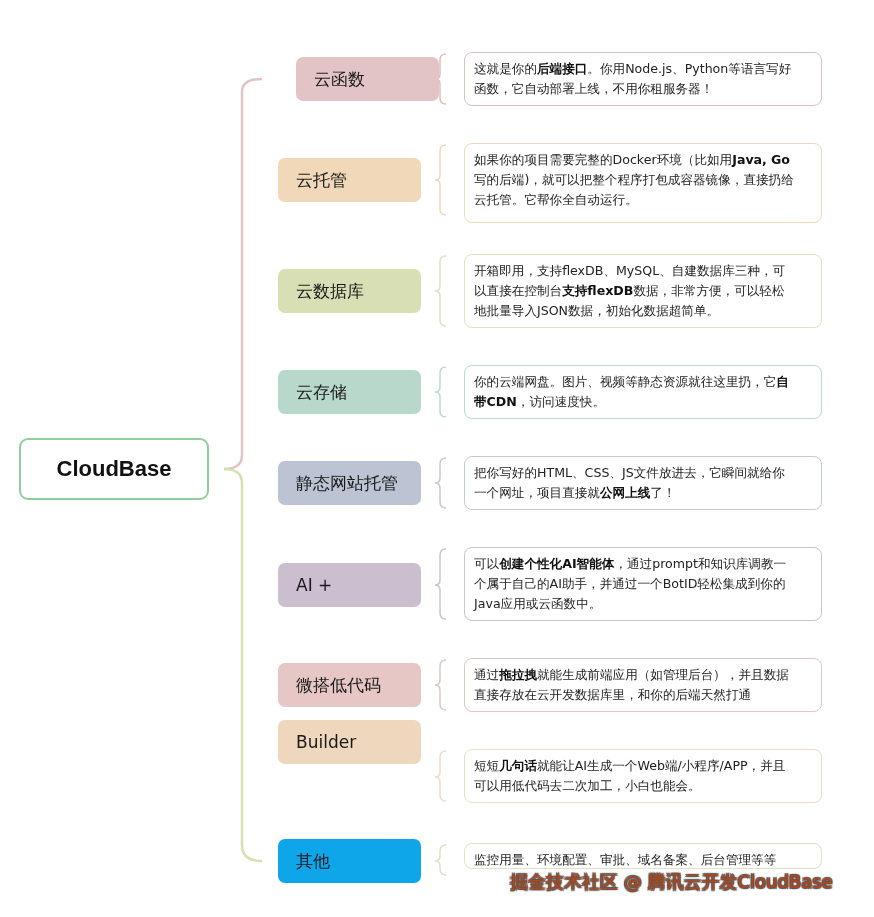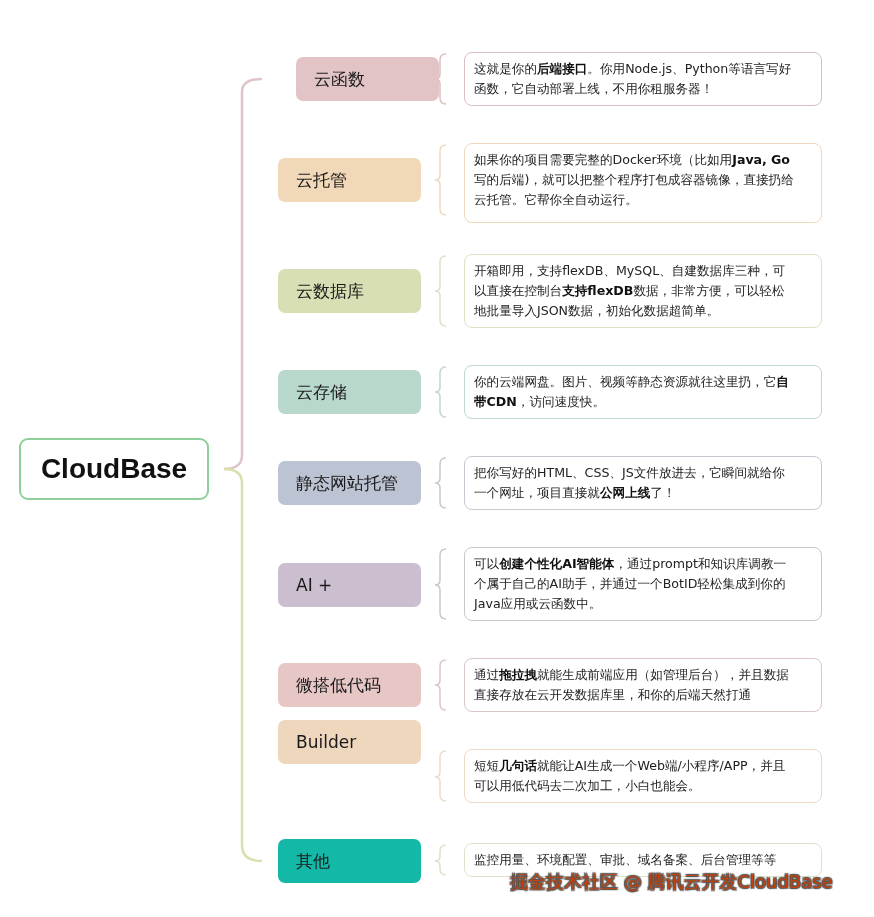--- a/index.html
+++ b/index.html
@@ -3,21 +3,21 @@
   <meta charset="utf-8">
   <style>
     html, body { margin: 0; padding: 0; background: #ffffff; }
     body { width: 874px; height: 917px; position: relative; overflow: hidden;
       font-family: "DejaVu Sans", "Liberation Sans", sans-serif; color: #1a1a1a; }
     #connectors { position: absolute; left: 0; top: 0; width: 874px; height: 917px; }
     .root-node {
       position: absolute; left: 19px; top: 438px; width: 190px; height: 62px;
       border: 2.5px solid #8fcf9b; border-radius: 9px; box-sizing: border-box;
       display: flex; align-items: center; justify-content: center;
-      font-family: "Liberation Sans", sans-serif; font-weight: bold; font-size: 28px; color: #111;
+      font-family: "Liberation Sans", sans-serif; font-weight: bold; font-size: 22px; color: #111;
       background: #fff;
     }
     .branch {
       position: absolute; left: 278px; width: 143px; height: 44px;
       border-radius: 7px; box-sizing: border-box; padding-left: 18px;
       display: flex; align-items: center; font-size: 17px; color: #1a1a1a;
     }
     .desc {
       position: absolute; left: 464px; width: 358px;
       border: 1.5px solid #ccc; border-radius: 8px; box-sizing: border-box;
@@ -78,19 +78,19 @@
     </div>
     <div class="desc" style="top: 547px; height: 74px; border-color: rgb(203, 198, 204);"><span>可以</span><b>创建个性化AI智能体</b><span>，通过prompt和知识库调教一个属于自己的AI助手，并通过一个BotID轻松集成到你的Java应用或云函数中。</span></div>
     <div class="branch" style="top: 663px; background: rgb(230, 199, 198);">
       <span>微搭低代码</span>
     </div>
     <div class="desc" style="top: 658px; height: 54px; border-color: rgb(220, 198, 198);"><span>通过</span><b>拖拉拽</b><span>就能生成前端应用（如管理后台），并且数据直接存放在云开发数据库里，和你的后端天然打通</span></div>
     <div class="branch" style="top: 720px; background: rgb(239, 215, 189);">
       <span>Builder</span>
     </div>
     <div class="desc" style="top: 749px; height: 54px; border-color: rgb(238, 219, 197);"><span>短短</span><b>几句话</b><span>就能让AI生成一个Web端/小程序/APP，并且可以用低代码去二次加工，小白也能会。</span></div>
-    <div class="branch" style="top: 839px; background: #14b8a6;">
+    <div class="branch" style="top: 839px; background: #0ea5e9;">
       <span>其他</span>
     </div>
-    <div class="desc" style="top: 843px; height: 34px; border-color: rgb(223, 225, 200);"><span>监控用量、环境配置、审批、域名备案、后台管理等等</span></div>
+    <div class="desc" style="top: 843px; height: 26px; border-color: rgb(223, 225, 200);"><span>监控用量、环境配置、审批、域名备案、后台管理等等</span></div>
   </div>
 
 <div class="watermark">掘金技术社区 @ 腾讯云开发CloudBase</div>
 
 </body></html>

